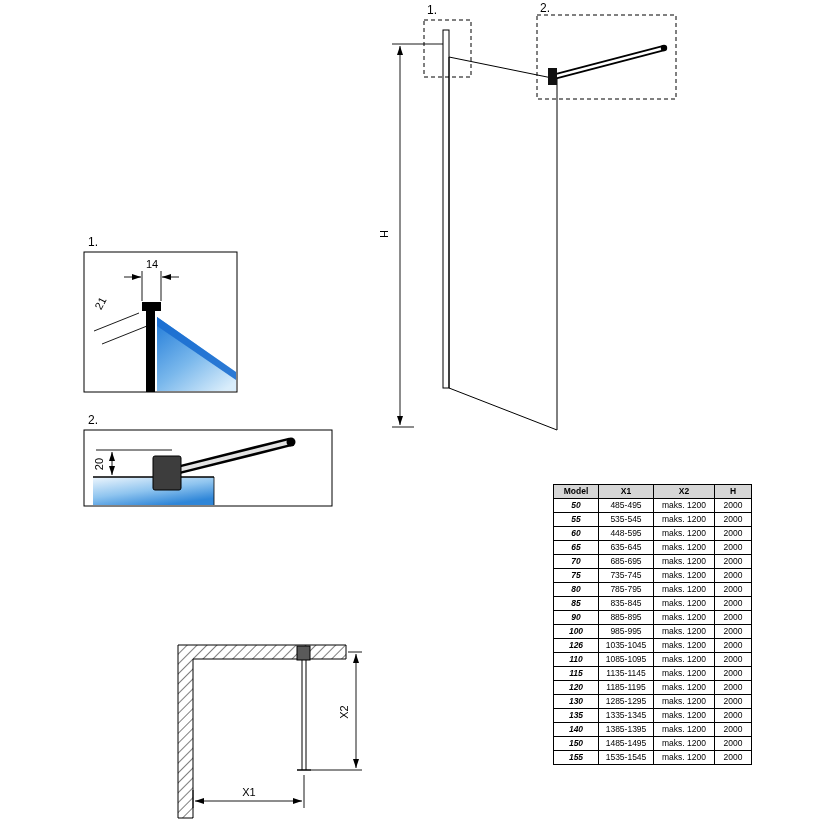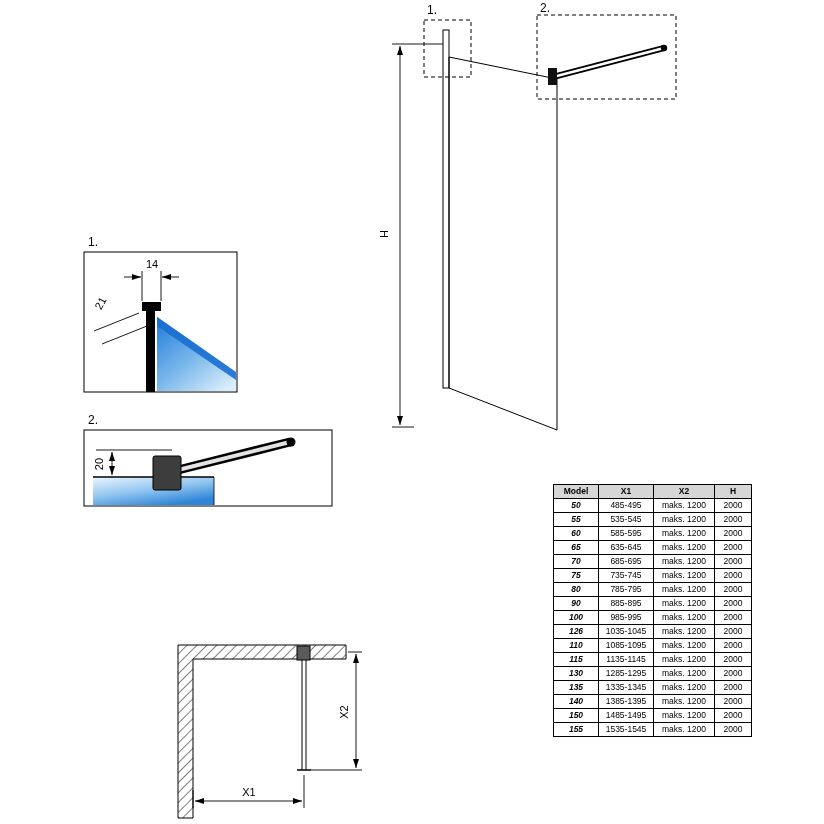--- a/index.html
+++ b/index.html
@@ -152,21 +152,21 @@
             <td>2000</td>
           </tr>
           <tr>
             <td class="model-cell">55</td>
             <td>535-545</td>
             <td>maks. 1200</td>
             <td>2000</td>
           </tr>
           <tr>
             <td class="model-cell">60</td>
-            <td>585-595</td>
+            <td>448-595</td>
             <td>maks. 1200</td>
             <td>2000</td>
           </tr>
           <tr>
             <td class="model-cell">65</td>
             <td>635-645</td>
             <td>maks. 1200</td>
             <td>2000</td>
           </tr>
           <tr>
@@ -181,20 +181,26 @@
             <td>maks. 1200</td>
             <td>2000</td>
           </tr>
           <tr>
             <td class="model-cell">80</td>
             <td>785-795</td>
             <td>maks. 1200</td>
             <td>2000</td>
           </tr>
           <tr>
+            <td class="model-cell">85</td>
+            <td>835-845</td>
+            <td>maks. 1200</td>
+            <td>2000</td>
+          </tr>
+          <tr>
             <td class="model-cell">90</td>
             <td>885-895</td>
             <td>maks. 1200</td>
             <td>2000</td>
           </tr>
           <tr>
             <td class="model-cell">100</td>
             <td>985-995</td>
             <td>maks. 1200</td>
             <td>2000</td>
@@ -207,20 +213,26 @@
           </tr>
           <tr>
             <td class="model-cell">110</td>
             <td>1085-1095</td>
             <td>maks. 1200</td>
             <td>2000</td>
           </tr>
           <tr>
             <td class="model-cell">115</td>
             <td>1135-1145</td>
+            <td>maks. 1200</td>
+            <td>2000</td>
+          </tr>
+          <tr>
+            <td class="model-cell">120</td>
+            <td>1185-1195</td>
             <td>maks. 1200</td>
             <td>2000</td>
           </tr>
           <tr>
             <td class="model-cell">130</td>
             <td>1285-1295</td>
             <td>maks. 1200</td>
             <td>2000</td>
           </tr>
           <tr>

